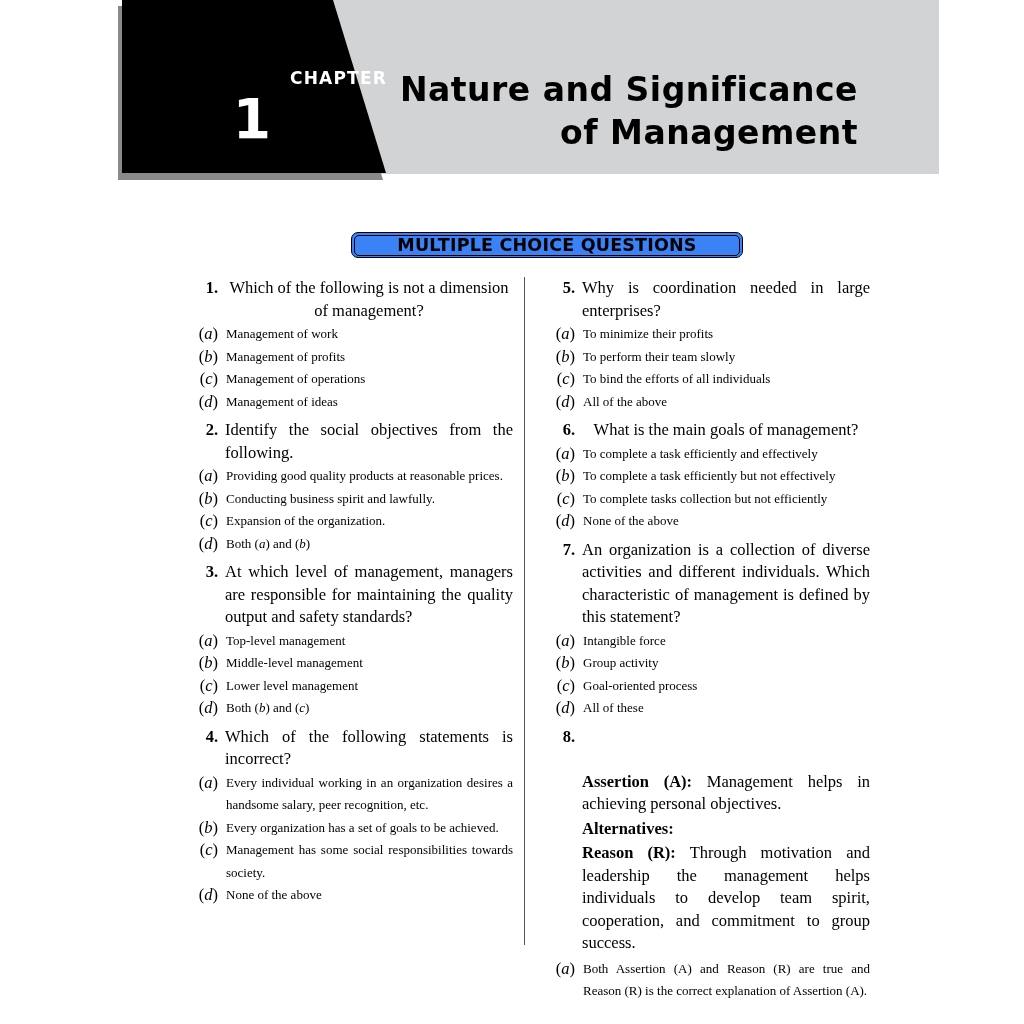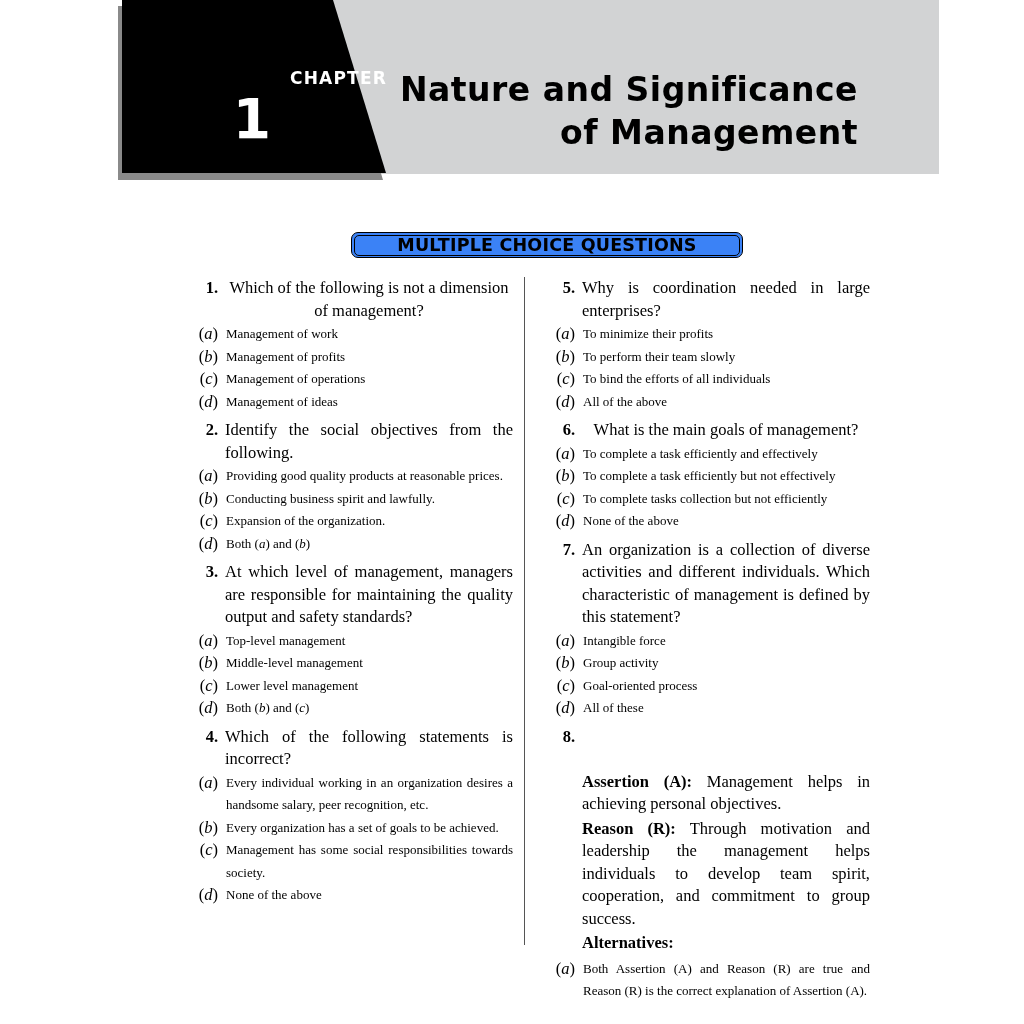--- a/index.html
+++ b/index.html
@@ -398,22 +398,22 @@
             <div class="opt-letter">(<i>d</i>)</div>
             <div class="opt-text nojust">All of these</div>
           </div>
         </div>
       </div>
       <div class="q-block">
         <div class="q-item">
           <div class="q-num">8.</div>
           <div style="flex: 1 1 auto; margin-top: 45px;">
             <div class="ar-line"><span class="ar-label">Assertion (A):</span> Management helps in achieving personal objectives.</div>
+            <div class="ar-line ar-label" style="text-align: left;">Alternatives:</div>
             <div class="ar-line"><span class="ar-label">Reason (R):</span> Through motivation and leadership the management helps individuals to develop team spirit, cooperation, and commitment to group success.</div>
-            <div class="ar-line ar-label" style="text-align: left;">Alternatives:</div>
           </div>
         </div>
         <div class="opt-list">
           <div class="opt-item">
             <div class="opt-letter">(<i>a</i>)</div>
             <div class="opt-text">Both Assertion (A) and Reason (R) are true and Reason (R) is the correct explanation of Assertion (A).</div>
           </div>
         </div>
       </div>
     </div>

